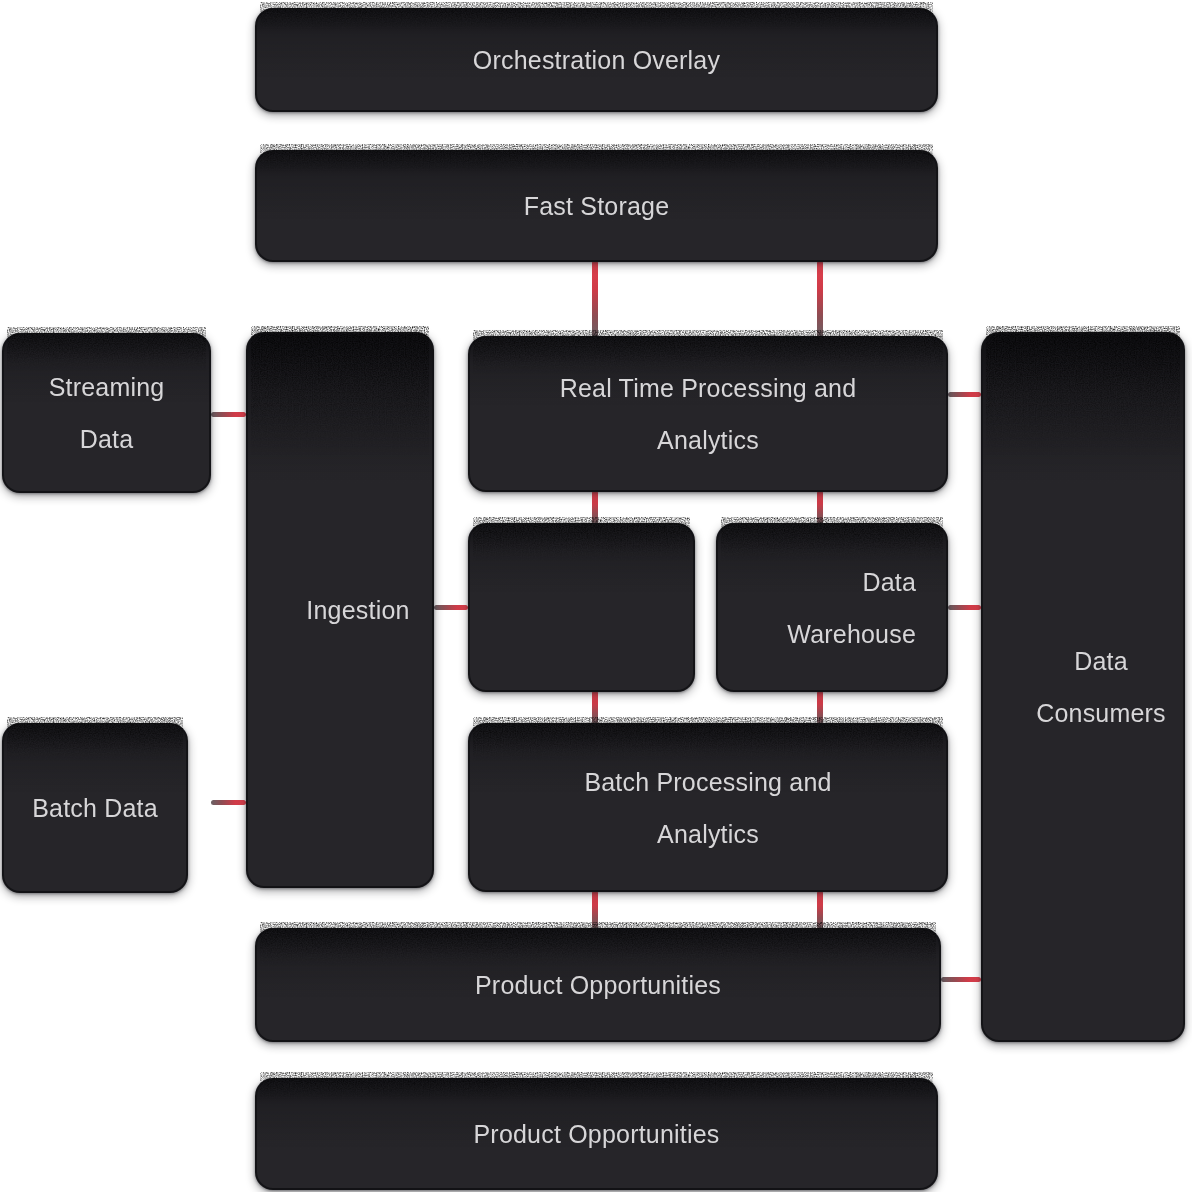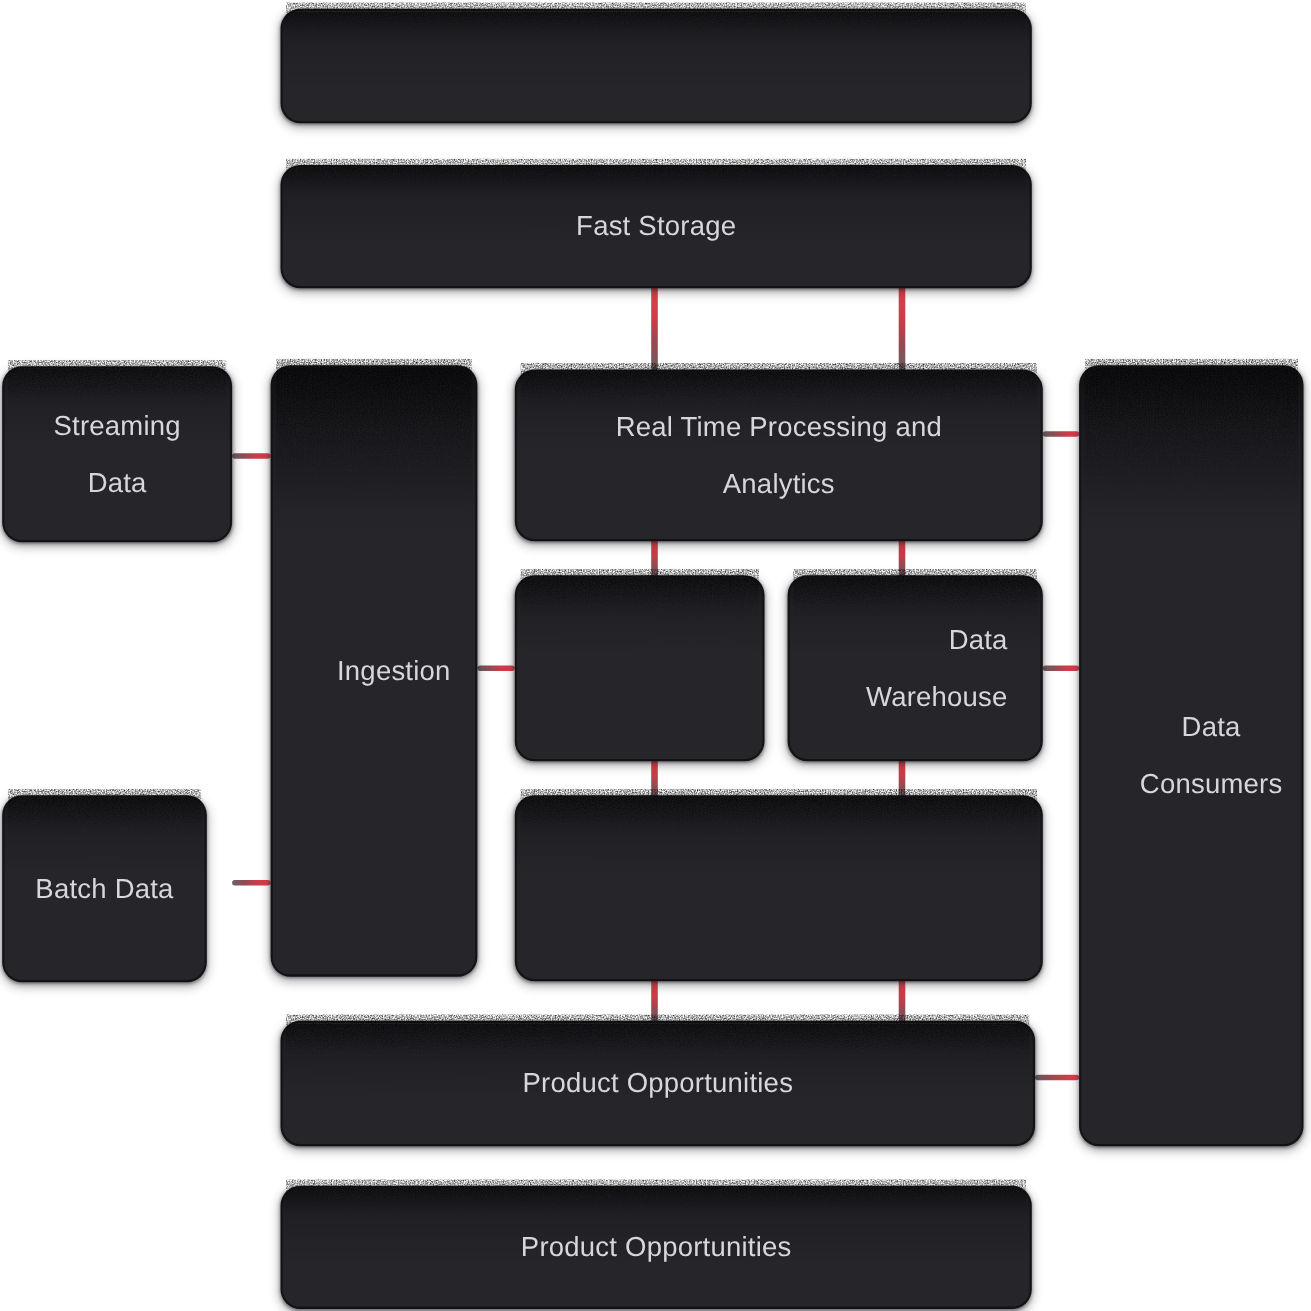--- a/index.html
+++ b/index.html
@@ -127,20 +127,21 @@
   <div class="edge h" id="e-bd-ing"></div>
   <div class="edge h" id="e-ing-om"></div>
   <div class="edge h" id="e-rt-dc"></div>
   <div class="edge h" id="e-dw-dc"></div>
   <div class="edge h" id="e-po-dc"></div>
 
   <div class="node g-sm" id="n-orchestration">
     <svg class="grain">
         <rect width="100%" height="100%" filter="url(#grainA)"></rect>
       </svg>
+    <span class="label">Orchestration Overlay</span>
   </div>
 
   <div class="node g-sm" id="n-fast-storage">
     <svg class="grain">
         <rect width="100%" height="100%" filter="url(#grainB)"></rect>
       </svg>
     <span class="label">Fast Storage</span>
   </div>
 
   <div class="node" id="n-streaming-data">
@@ -174,20 +175,21 @@
     <svg class="grain">
         <rect width="100%" height="100%" filter="url(#grainA)"></rect>
       </svg>
     <span class="label">Data Warehouse</span>
   </div>
 
   <div class="node" id="n-batch-proc">
     <svg class="grain">
         <rect width="100%" height="100%" filter="url(#grainB)"></rect>
       </svg>
+    <span class="label">Batch Processing and Analytics</span>
   </div>
 
   <div class="node" id="n-batch-data">
     <svg class="grain">
         <rect width="100%" height="100%" filter="url(#grainA)"></rect>
       </svg>
     <span class="label">Batch Data</span>
   </div>
 
   <div class="node tall g-lg" id="n-data-consumers">

